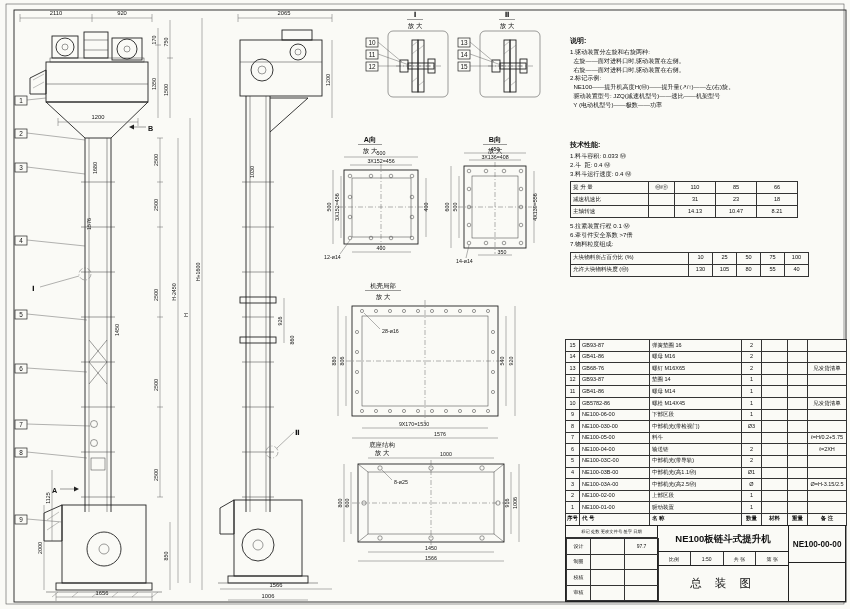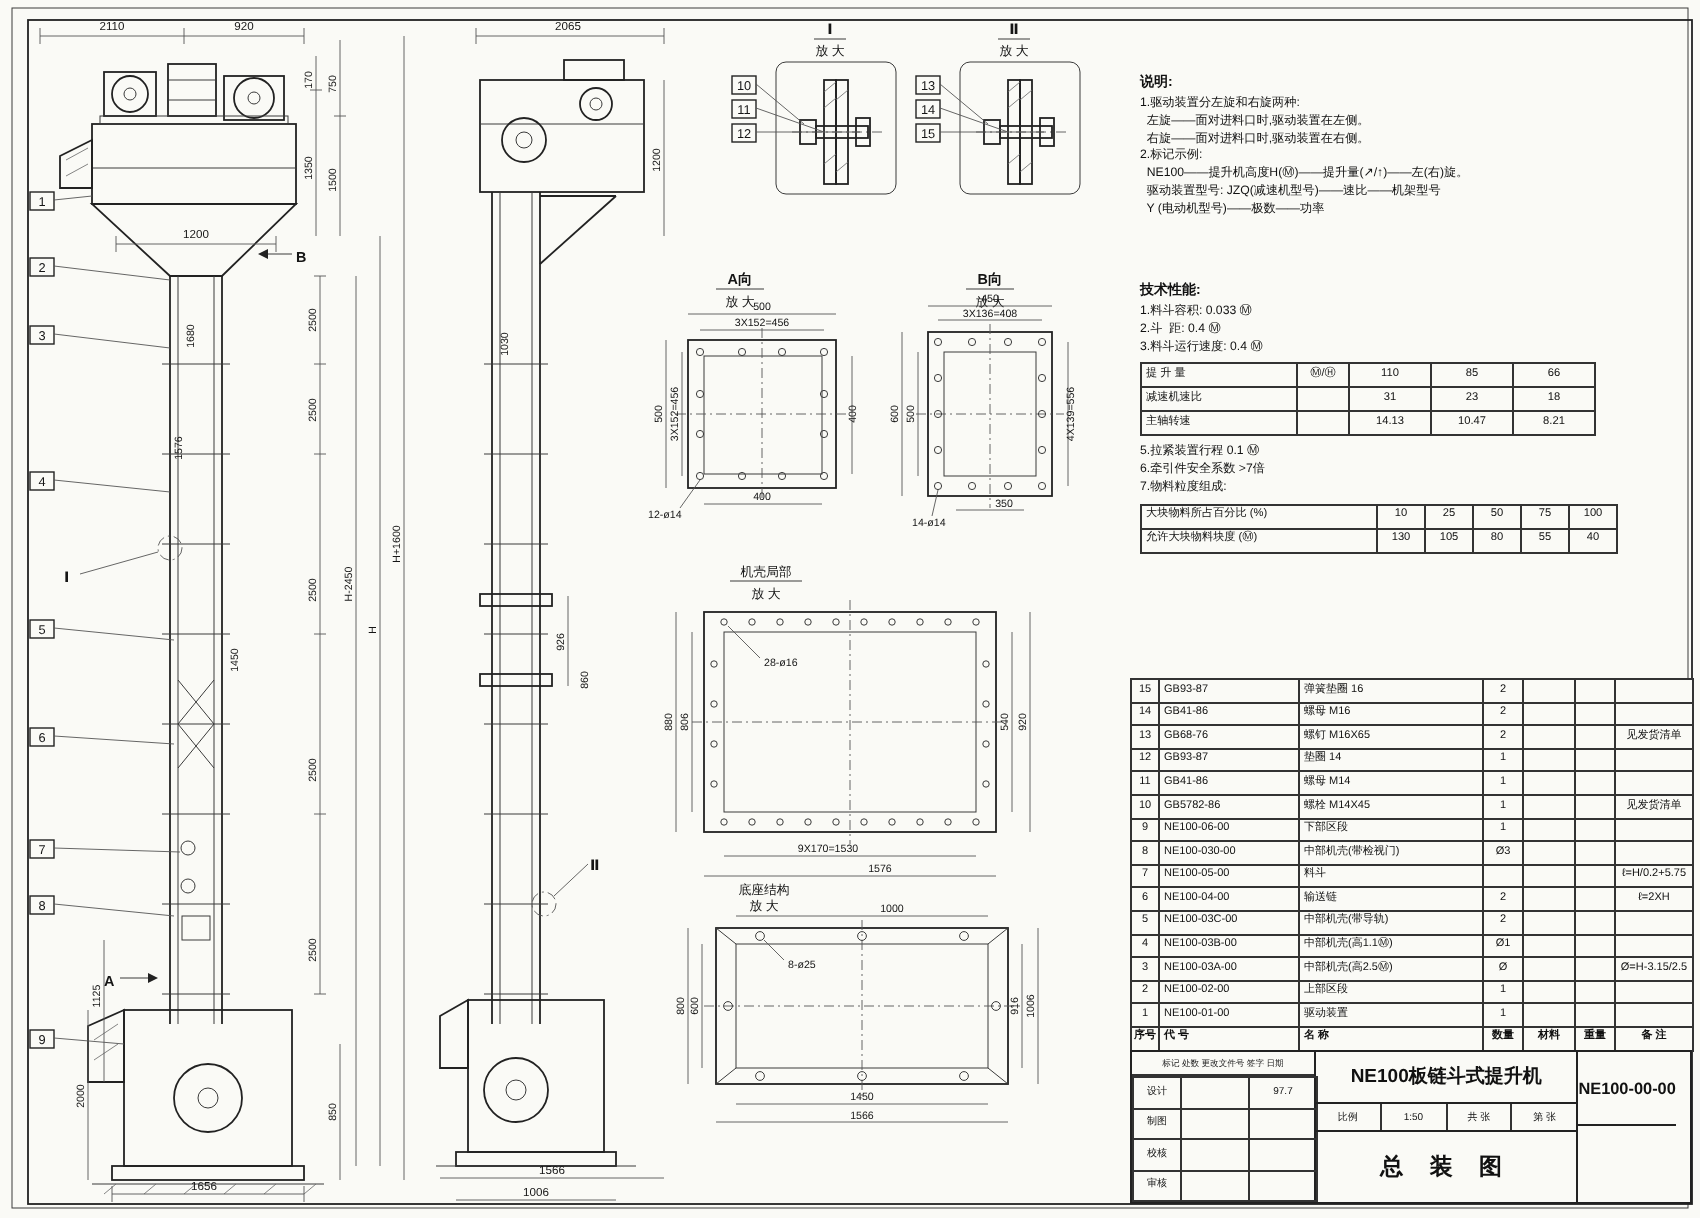--- a/index.html
+++ b/index.html
@@ -31,22 +31,22 @@
   .tb{position:absolute;display:flex;border:1.1px solid #222;background:#fafaf6}
   .tb-left{width:92px;border-right:0.8px solid #222;display:flex;flex-direction:column}
   .tb-rev{height:12px;font-size:4.3px;color:#222;border-bottom:0.6px solid #333;display:flex;align-items:center;justify-content:center;white-space:nowrap;overflow:hidden}
   .sign{width:100%;flex:1}
   .sign td{font-size:5px;height:15.5px}
   .tb-mid{width:148px;border-right:0.8px solid #222;display:flex;flex-direction:column}
   .tb-product{height:26px;line-height:26px;text-align:center;font-size:9.5px;font-weight:bold;color:#111;border-bottom:0.6px solid #222;white-space:nowrap;overflow:hidden}
   .tb-small{height:14px;display:flex;border-bottom:0.6px solid #222}
   .tb-small span{flex:1;border-right:0.6px solid #333;font-size:5px;display:flex;align-items:center;justify-content:center;color:#111;white-space:nowrap;overflow:hidden}
   .tb-small span:last-child{border-right:none}
-  .tb-sheetname{flex:1;display:flex;align-items:center;justify-content:center;font-size:11.5px;font-weight:bold;letter-spacing:5px;color:#111}
-  .tb-right{width:63px;display:flex;flex-direction:row}
+  .tb-sheetname{flex:1;display:flex;align-items:center;justify-content:center;font-size:11.5px;font-weight:normal;letter-spacing:5px;color:#111}
+  .tb-right{width:63px;display:flex;flex-direction:column}
   .tb-no{height:37px;display:flex;align-items:center;justify-content:center;font-size:8.2px;font-weight:bold;color:#111;border-bottom:0.6px solid #222}
   .tb-type{flex:1;display:flex;align-items:center;justify-content:center;font-size:8px;letter-spacing:2px;color:#111}
 </style>
 </head>
 <body>
 
 <div id="sheet">
 <svg width="850" height="609" viewBox="0 0 850 609">
 
   <g>

